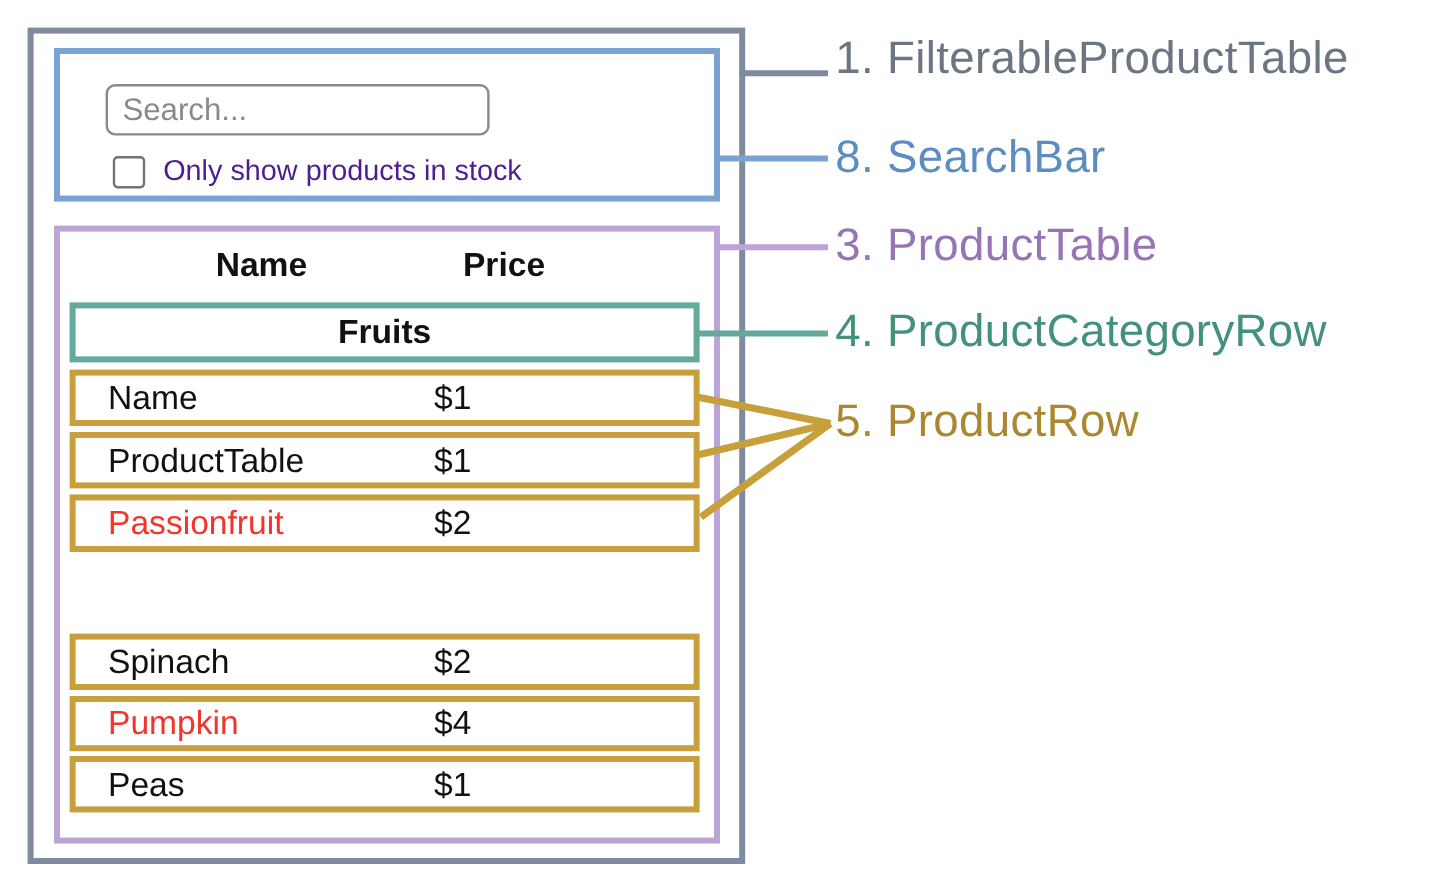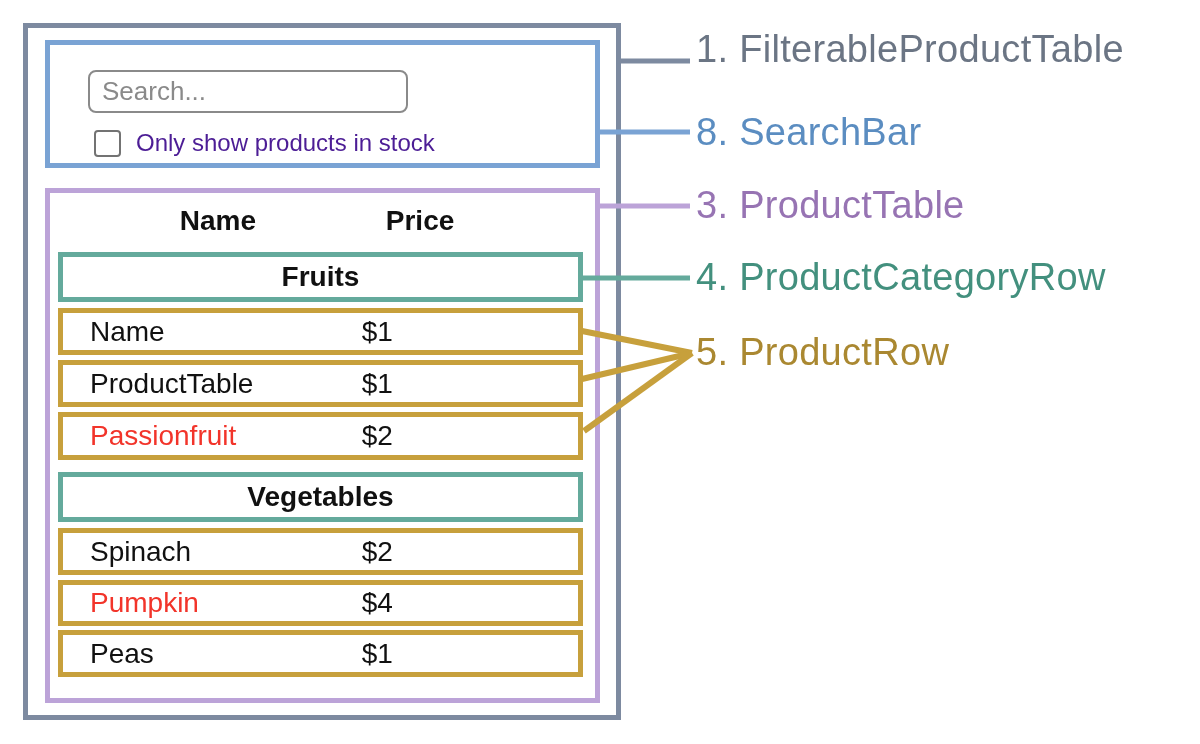--- a/index.html
+++ b/index.html
@@ -180,23 +180,20 @@
       </div>
       <div class="t-row product-row" style="top: 167px; border-color: rgb(199, 160, 60);">
         <span class="p-name" style="color: rgb(17, 17, 17);">ProductTable</span>
         <span class="p-price">$1</span>
       </div>
       <div class="t-row product-row" style="top: 219px; height: 48px; border-color: rgb(199, 160, 60);">
         <span class="p-name" style="color: rgb(242, 52, 42);">Passionfruit</span>
         <span class="p-price">$2</span>
       </div>
 
-      <div class="t-row category-row" style="top: 279px; border-color: rgb(100, 170, 156);">
-        <span class="cat-label">Vegetables</span>
-      </div>
 
       <div class="t-row product-row" style="top: 335px; border-color: rgb(199, 160, 60);">
         <span class="p-name" style="color: rgb(17, 17, 17);">Spinach</span>
         <span class="p-price">$2</span>
       </div>
       <div class="t-row product-row" style="top: 387px; height: 46px; border-color: rgb(199, 160, 60);">
         <span class="p-name" style="color: rgb(242, 52, 42);">Pumpkin</span>
         <span class="p-price">$4</span>
       </div>
       <div class="t-row product-row" style="top: 437px; border-color: rgb(199, 160, 60);">

